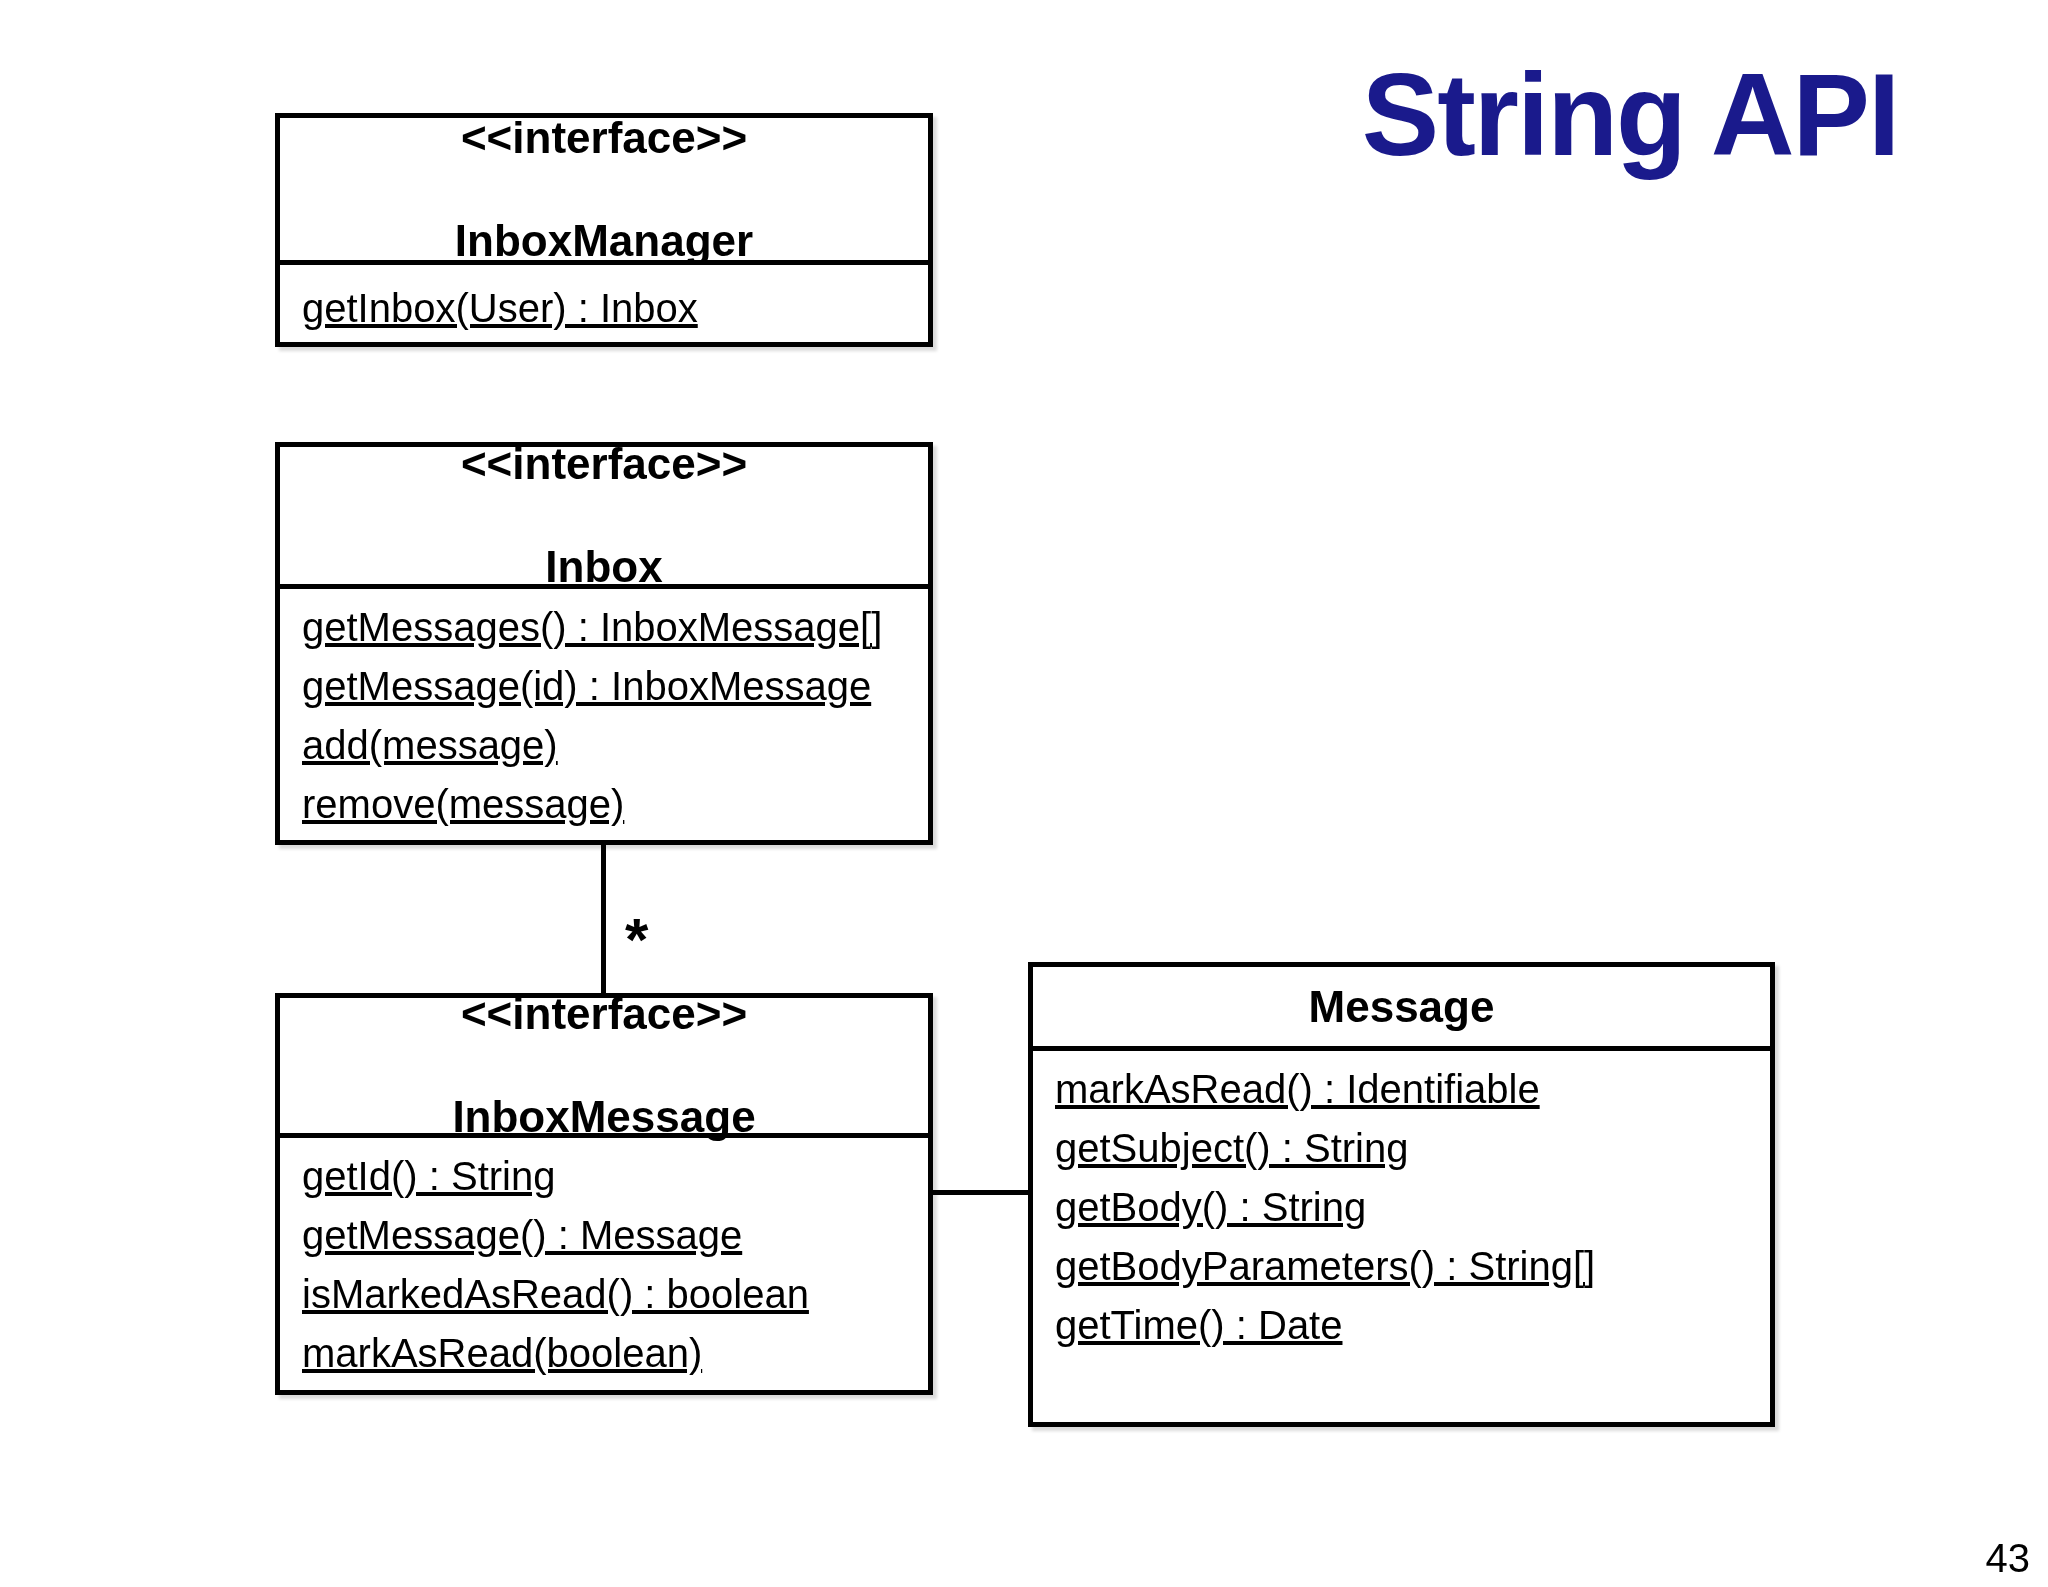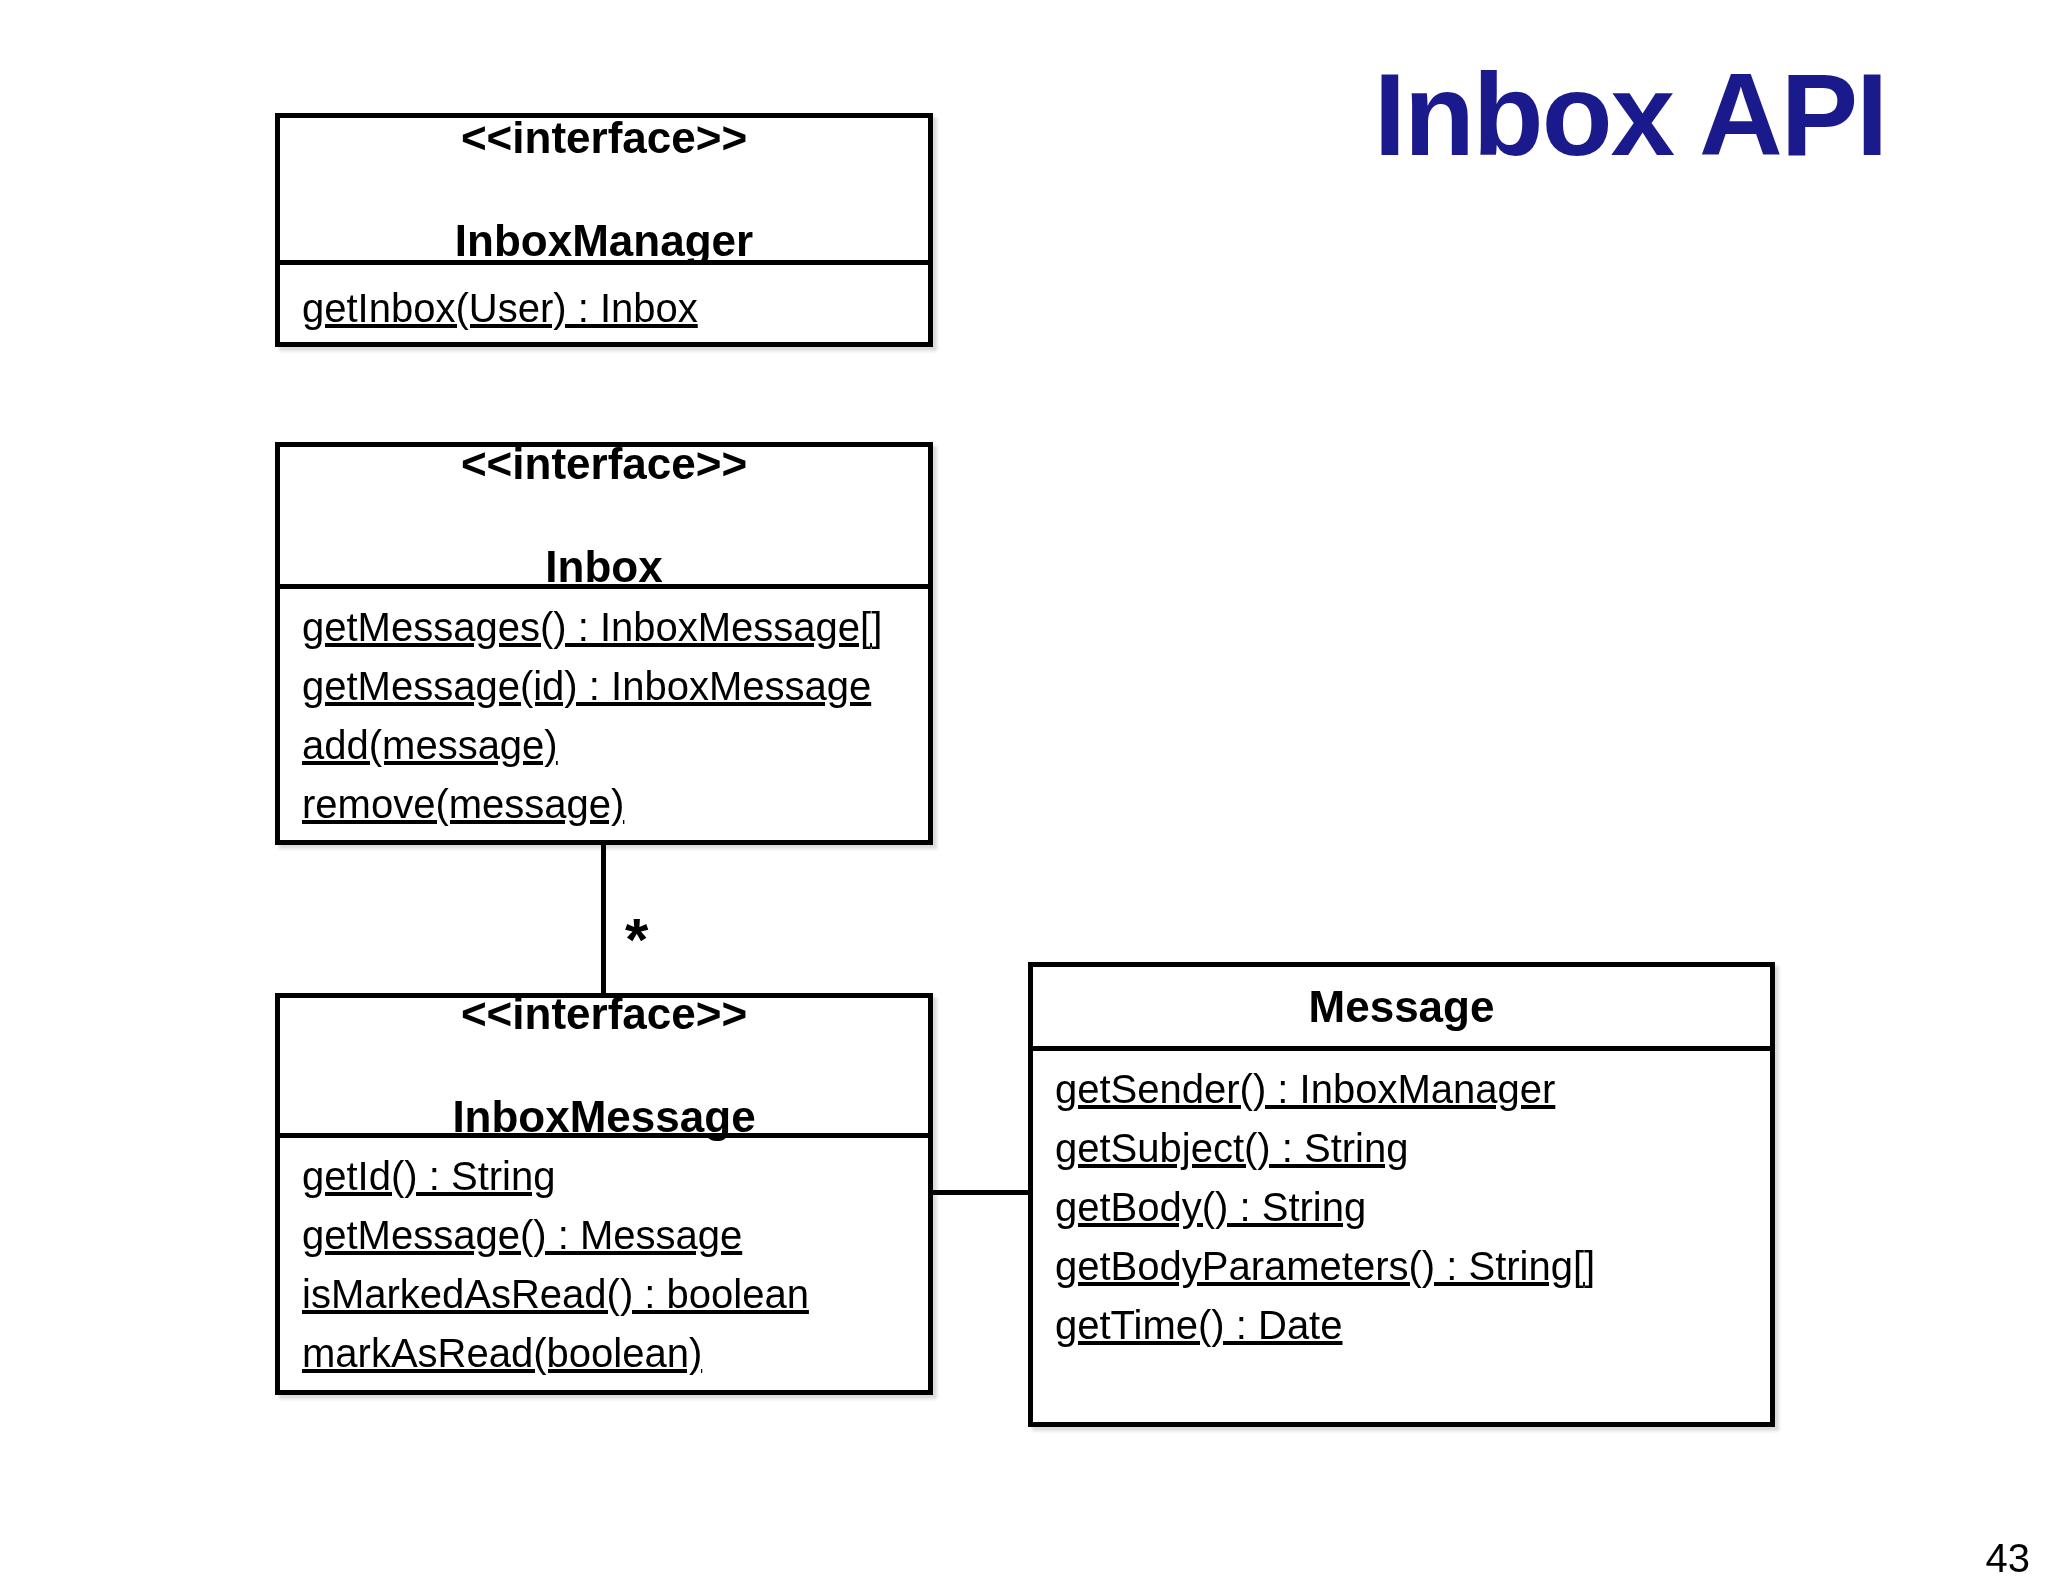--- a/index.html
+++ b/index.html
@@ -72,21 +72,21 @@
     right: 18px; bottom: 6px;
     font-size: 40px;
     color: #000000;
   }
 </style>
 </head>
 <body>
 
 <div class="slide">
 
-  <div class="slide-title">Inbox API</div>
+  <div class="slide-title">String API</div>
 
   <div class="uml-box" style="left:275px; top:113px; width:658px; height:234px;">
     <div class="uml-header" style="height:147px;">
       <div>&lt;&lt;interface&gt;&gt;</div>
       <div>InboxManager</div>
     </div>
     <div class="uml-methods" style="padding-top:14px;">
       <div>getInbox(User) : Inbox</div>
     </div>
   </div>
@@ -120,21 +120,21 @@
     </div>
   </div>
 
   <div class="connector-h" style="left:930px; top:1190px; width:100px;"></div>
 
   <div class="uml-box" style="left:1028px; top:962px; width:747px; height:465px;">
     <div class="uml-header" style="height:84px;">
       <div>Message</div>
     </div>
     <div class="uml-methods">
-      <div>getSender() : InboxManager</div>
+      <div>markAsRead() : Identifiable</div>
       <div>getSubject() : String</div>
       <div>getBody() : String</div>
       <div>getBodyParameters() : String[]</div>
       <div>getTime() : Date</div>
     </div>
   </div>
 
   <div class="page-number">43</div>
 
 </div>

